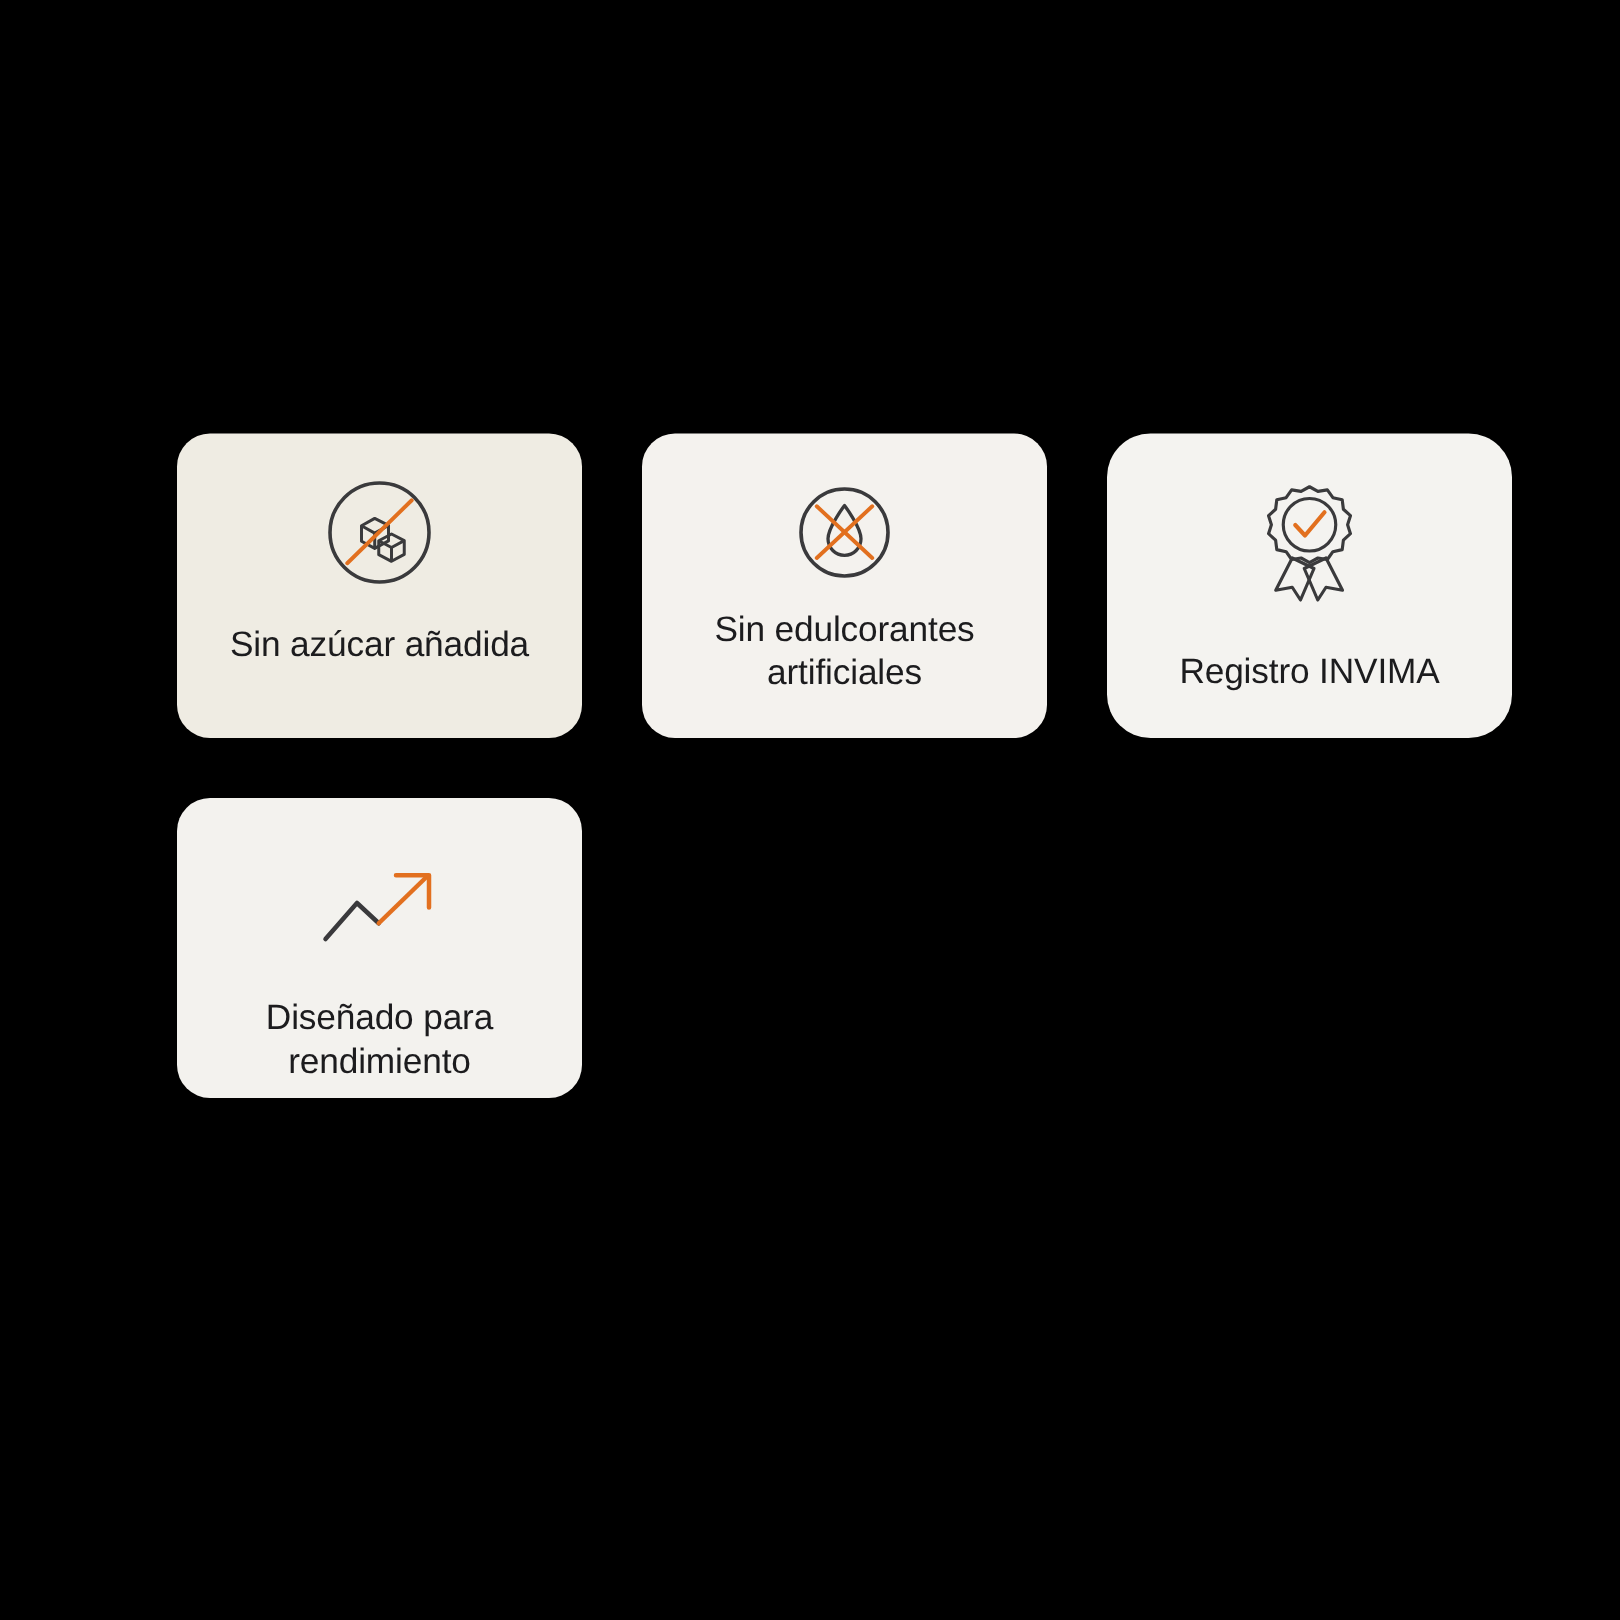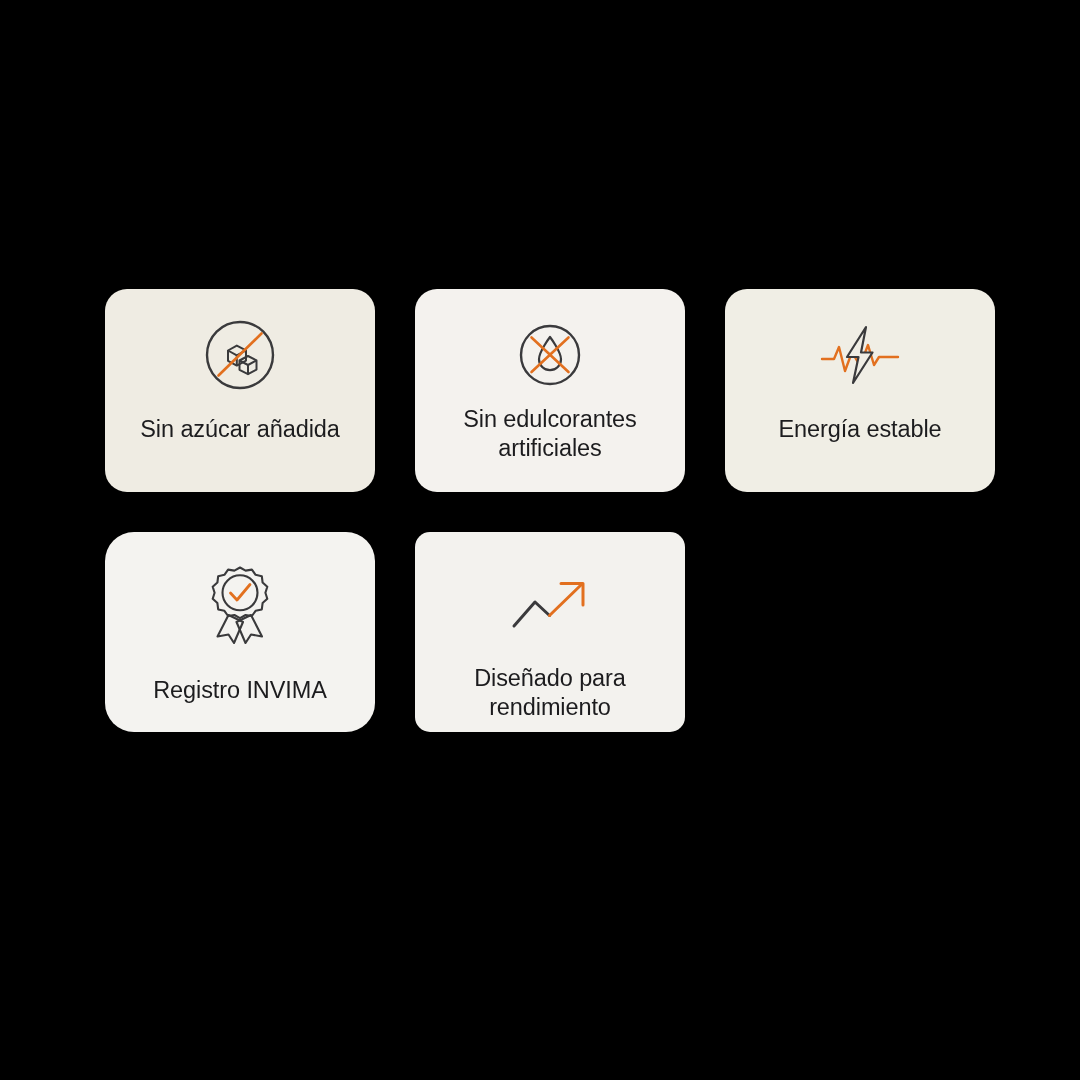--- a/index.html
+++ b/index.html
@@ -17,21 +17,21 @@
 
   #stage {
     position: relative;
     width: 1080px;
     height: 1080px;
     background: #000000;
   }
 
   #benefits-grid {
     position: absolute;
-    left: 105px;
+    left: 118px;
     top: 289px;
     width: 870px;
     height: 433px;
     display: grid;
     grid-template-columns: 270px 270px 270px;
     grid-template-rows: 203px 200px;
     column-gap: 30px;
     row-gap: 30px;
     gap: 40px;
   }
@@ -47,21 +47,21 @@
     justify-content: flex-start;
     overflow: hidden;
   }
 
   
   .tint-a { background: #efece3; }
   .tint-b { background: #f4f2ee; }
   .tint-c { background: #f0eee5; }
   .tint-d { background: #f4f3f0; border-radius: 29px; }
   .tint-e { background: #eeece2; }
-  .tint-f { background: #f3f2ee; border-radius: 15px; }
+  .tint-f { background: #f3f2ee; }
 
   .icon-wrap {
     display: flex;
     align-items: center;
     justify-content: center;
     height: 96px;
     width: 100%;
     margin-top: 18px;
   }
   .icon-wrap svg { display: block; }
@@ -119,31 +119,20 @@
           <path d="M42 24 C42 24 31 38.5 31 46.2 C31 52.3 35.9 57.2 42 57.2 C48.1 57.2 53 52.3 53 46.2 C53 38.5 42 24 42 24 Z" stroke="#3a3a3c" stroke-width="2.2" stroke-linejoin="round" fill="none"></path>
 
           <path d="M23.5 24.5 L60.5 59" stroke="#e2701f" stroke-width="2.6" stroke-linecap="round"></path>
           <path d="M60.5 24.5 L23.5 59" stroke="#e2701f" stroke-width="2.6" stroke-linecap="round"></path>
         </svg>
       </div>
       <div class="benefit-label">Sin edulcorantes
 artificiales</div>
     </div>
 
-    <div class="benefit-card tint-c single-line" style="background: rgb(240, 238, 229);">
-      <div class="icon-wrap">
-        <svg width="92" height="72" viewBox="0 0 92 72" fill="none">
-
-          <path d="M8 40 L20 40 L25 28 L31 52 L38 33 L46 47 L54 26 L60 46 L65 38 L84 38" stroke="#e2701f" stroke-width="2.4" stroke-linecap="round" stroke-linejoin="round" fill="none"></path>
-
-          <path d="M52 8 L33 38 L44.5 38 L39 64 L58.5 33.5 L47 33.5 Z" stroke="#3a3a3c" stroke-width="2.2" stroke-linejoin="round" fill="#f0eee5"></path>
-        </svg>
-      </div>
-      <div class="benefit-label">Energía estable</div>
-    </div>
 
     <div class="benefit-card tint-d row2 single-line" style="background: rgb(244, 243, 240);">
       <div class="icon-wrap">
         <svg width="86" height="92" viewBox="0 0 86 92" fill="none">
 
           <path d="M31.5 55 L20.5 76.5 L31.5 74.5 L37 83 L46 62 Z" stroke="#3a3a3c" stroke-width="2.1" stroke-linejoin="round" fill="none"></path>
           <path d="M54 55 L65 76.5 L54 74.5 L48.5 83 L39.5 62 Z" stroke="#3a3a3c" stroke-width="2.1" stroke-linejoin="round" fill="none"></path>
 
           <path d="M43 7.5
                    L48.6 10.6 L54.9 9.6 L58.6 14.8 L64.8 16.2 L65.6 22.5 L70.3 26.8 L68.4 32.8

